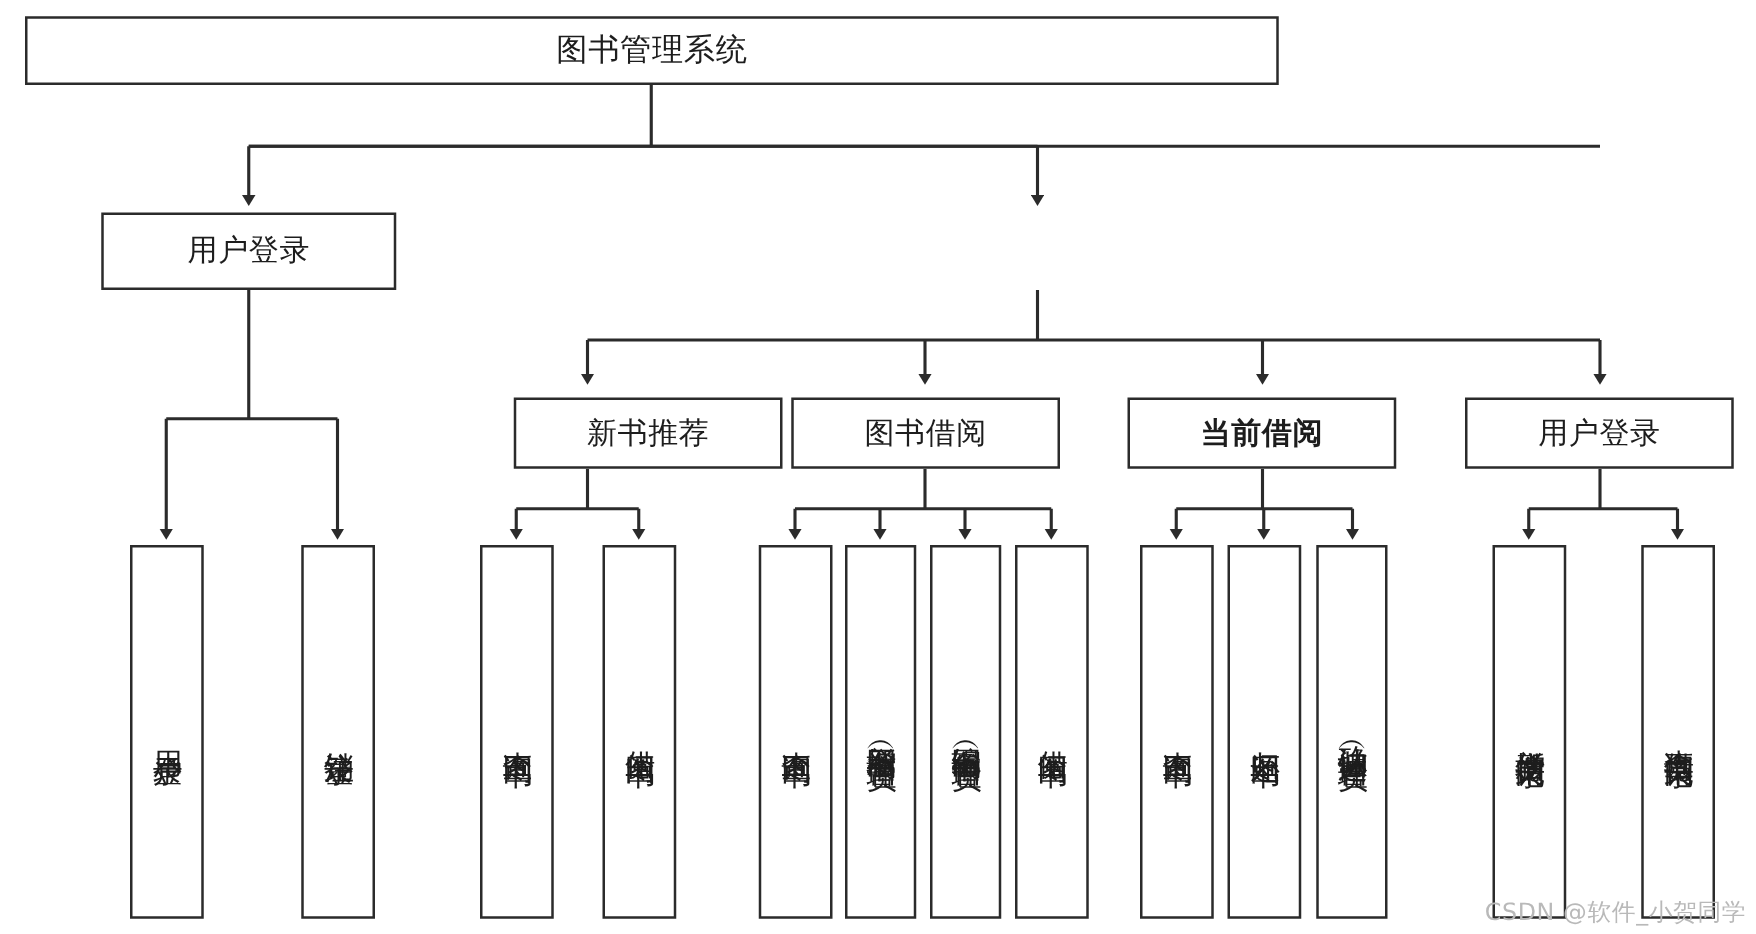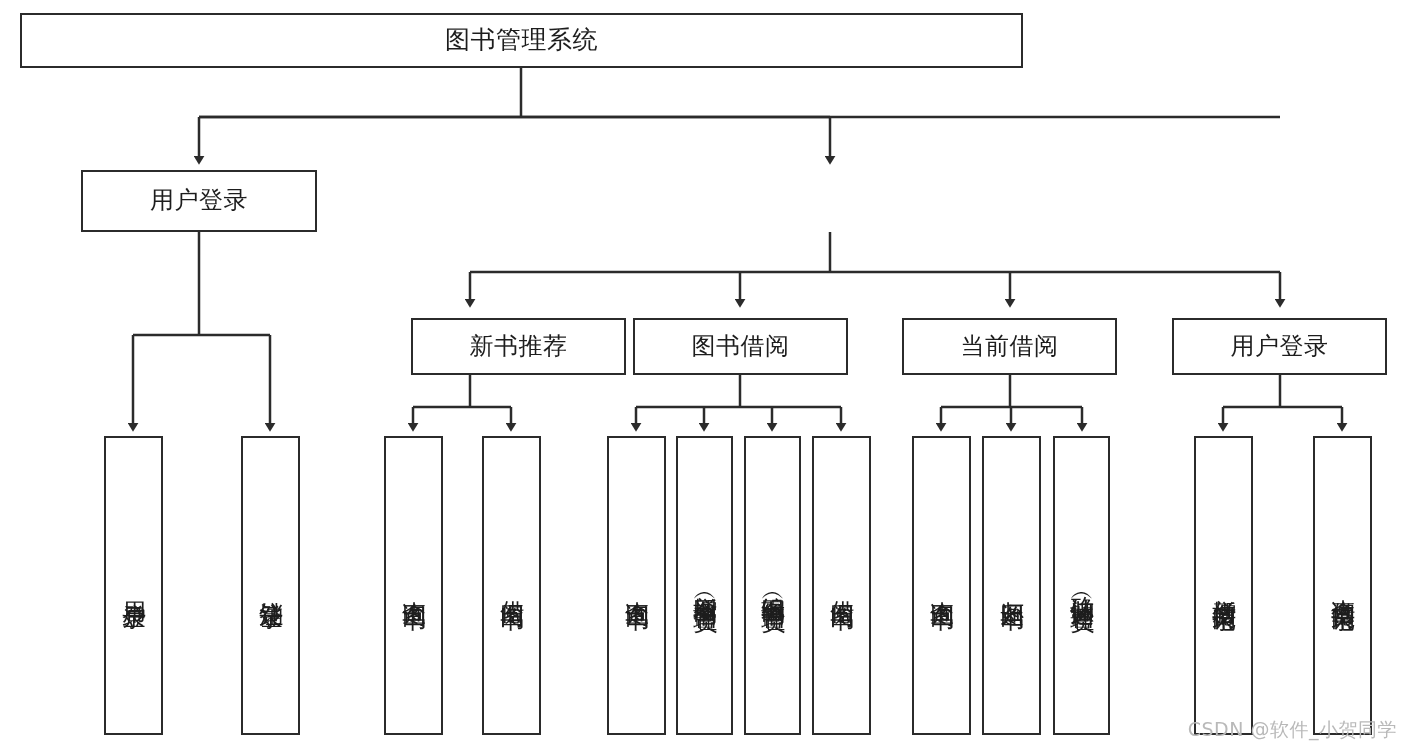--- a/index.html
+++ b/index.html
@@ -137,21 +137,21 @@
   <div class="node lvl2 node-h" style="left:81px; top:170px; width:236px; height:62px;">
     <span class="label">用户登录</span>
   </div>
 
   <div class="node lvl3 node-h" style="left:363px; top:318px; width:215px; height:57px;margin-left:48px;">
     <span class="label">新书推荐</span>
   </div>
   <div class="node lvl3 node-h" style="left:633px; top:318px; width:215px; height:57px;justify-content:center;">
     <span class="label">图书借阅</span>
   </div>
-  <div class="node lvl3 node-h" style="left:902px; top:318px; width:215px; height:57px;">
+  <div class="node lvl3 node-h" style="left:902px; top:318px; width:215px; height:57px;font-weight:bold;">
     <span class="label">当前借阅</span>
   </div>
   <div class="node lvl3 node-h" style="left:1172px; top:318px; width:215px; height:57px;">
     <span class="label">用户登录</span>
   </div>
 
   <div class="node leaf" style="left:104px; top:436px; width:59px; height:299px;">
     <span class="label">用户登录</span>
   </div>
   <div class="node leaf" style="left:241px; top:436px; width:59px; height:299px;">

